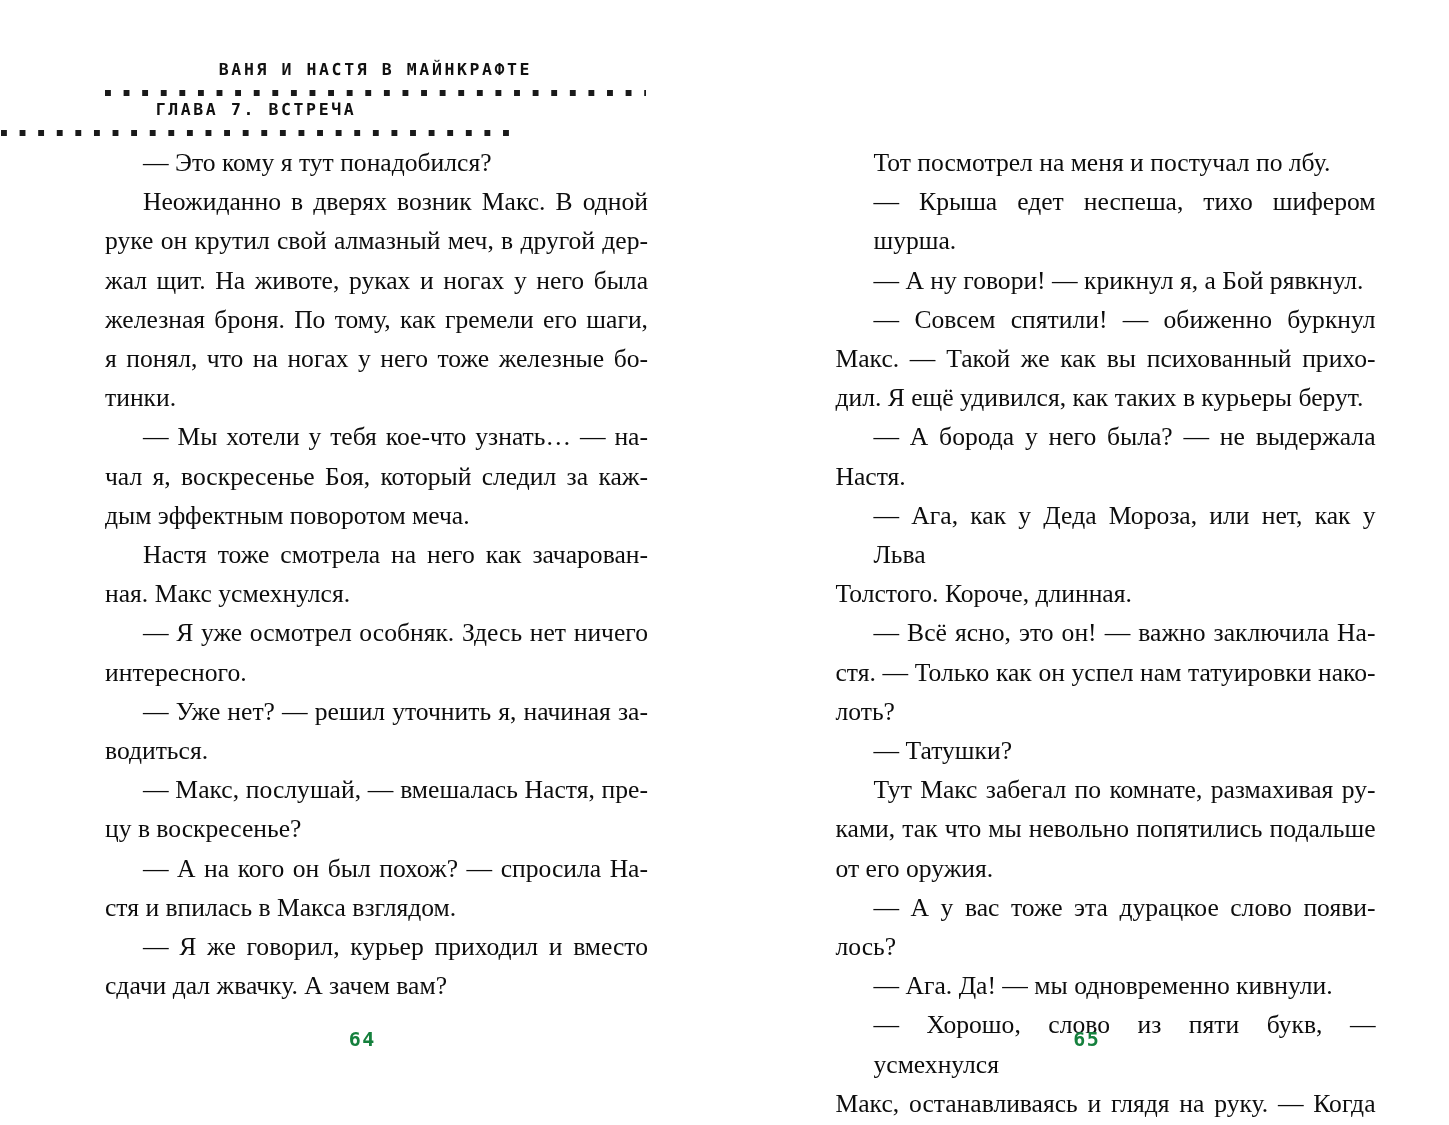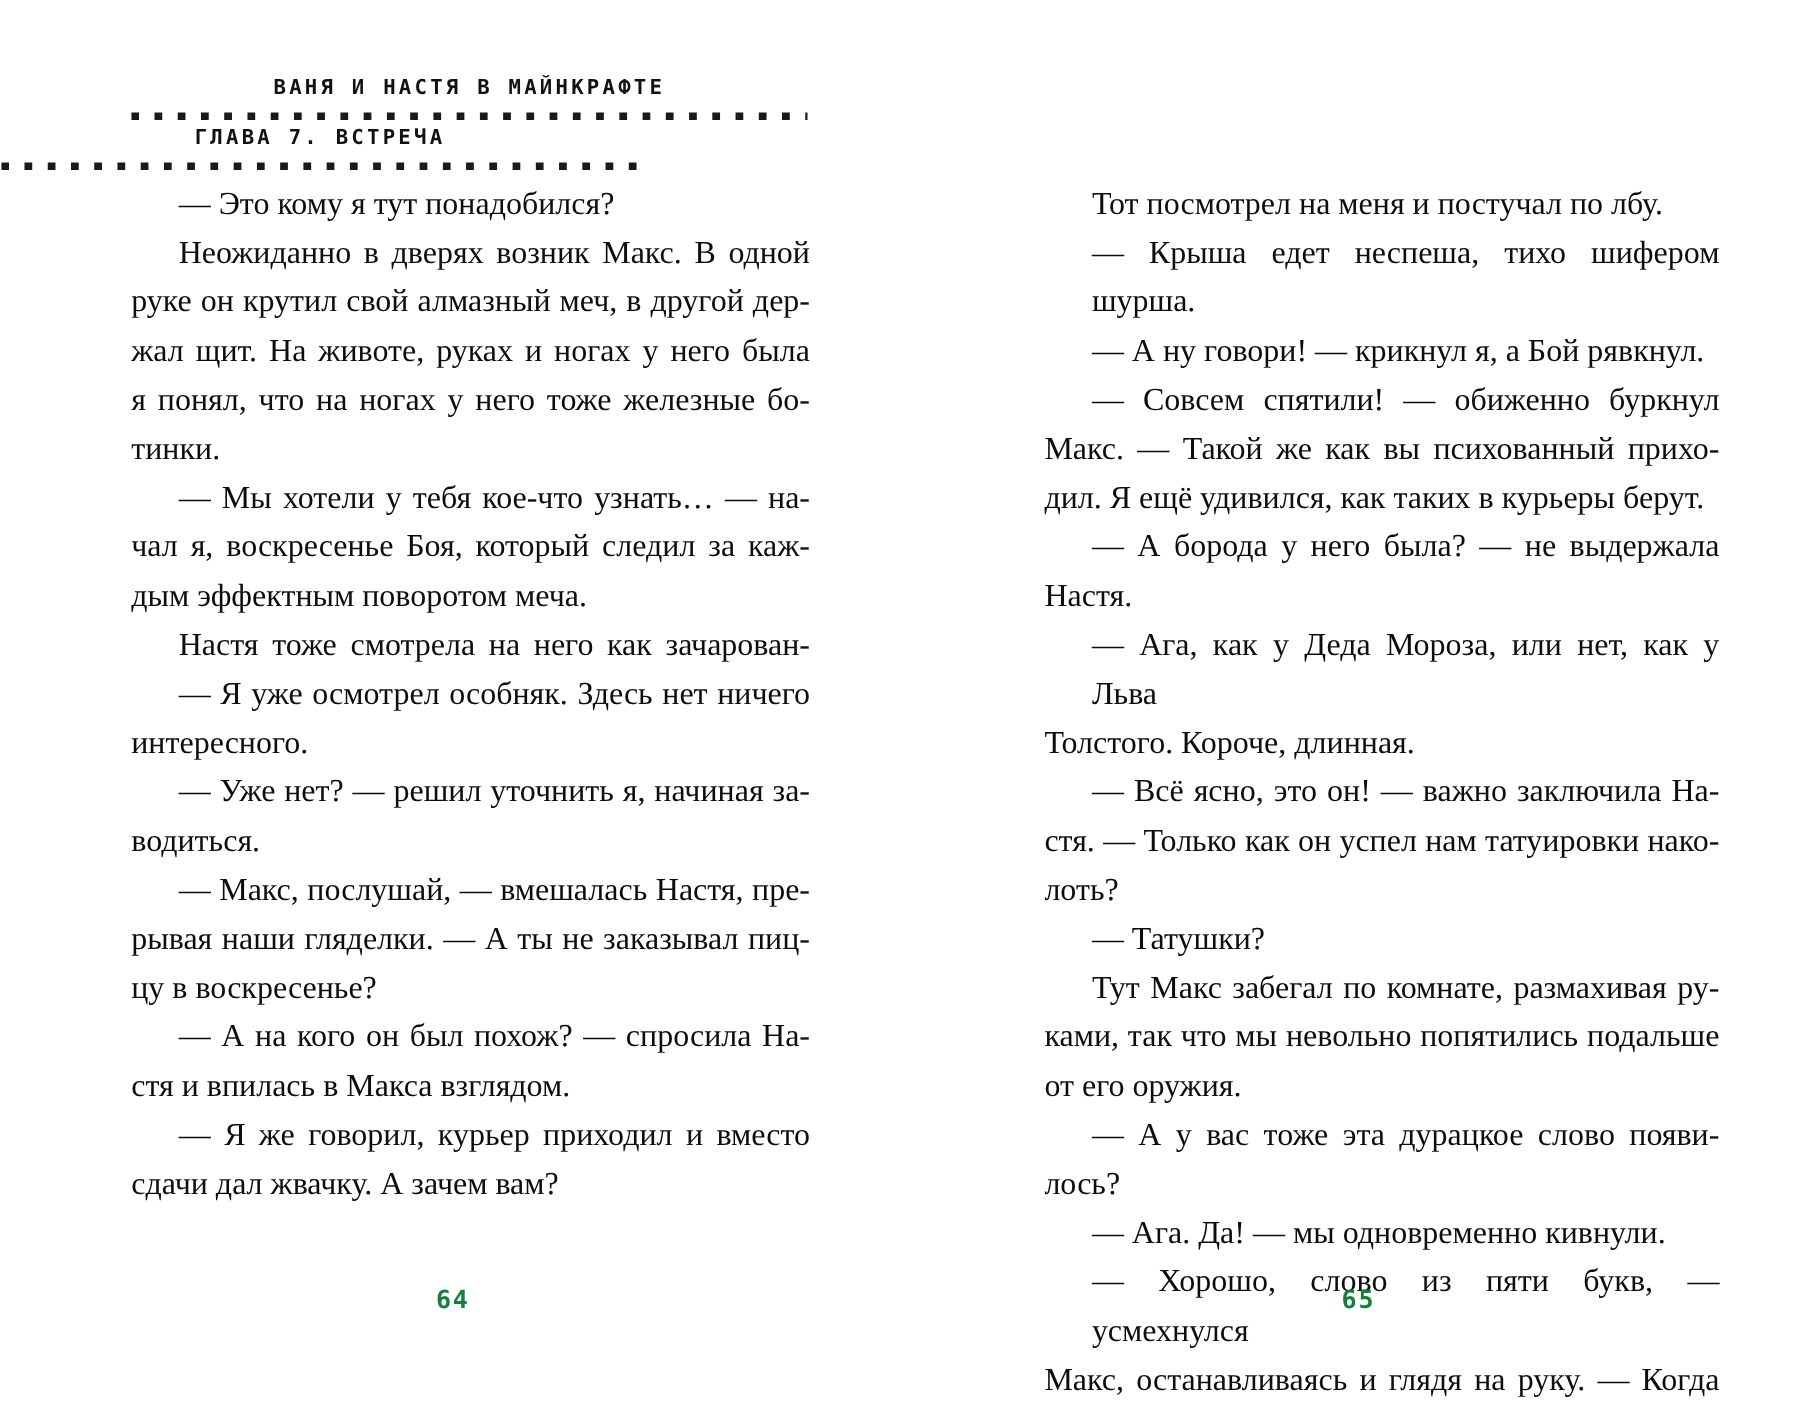--- a/index.html
+++ b/index.html
@@ -129,42 +129,43 @@
     </div>
 
     <div class="column">
         <p class="para">
           <span class="line last indent">— Это кому я тут понадобился?</span>
         </p>
         <p class="para">
           <span class="line indent">Неожиданно в дверях возник Макс. В одной</span>
           <span class="line">руке он крутил свой алмазный меч, в другой дер-</span>
           <span class="line">жал щит. На животе, руках и ногах у него была</span>
+          <span class="line">железная броня. По тому, как гремели его шаги,</span>
           <span class="line">я понял, что на ногах у него тоже железные бо-</span>
           <span class="line last">тинки.</span>
         </p>
         <p class="para">
           <span class="line indent">— Мы хотели у тебя кое-что узнать… — на-</span>
           <span class="line">чал я, воскресенье Боя, который следил за каж-</span>
           <span class="line last">дым эффектным поворотом меча.</span>
         </p>
         <p class="para">
           <span class="line indent">Настя тоже смотрела на него как зачарован-</span>
+          <span class="line last">ная. Макс усмехнулся.</span>
         </p>
         <p class="para">
           <span class="line indent">— Я уже осмотрел особняк. Здесь нет ничего</span>
           <span class="line last">интересного.</span>
         </p>
         <p class="para">
           <span class="line indent">— Уже нет? — решил уточнить я, начиная за-</span>
           <span class="line last">водиться.</span>
         </p>
         <p class="para">
           <span class="line indent">— Макс, послушай, — вмешалась Настя, пре-</span>
-          <span class="line">рывая наши гляделки. — А ты не заказывал пиц-</span>
           <span class="line last">цу в воскресенье?</span>
         </p>
         <p class="para">
           <span class="line indent">— А на кого он был похож? — спросила На-</span>
           <span class="line last">стя и впилась в Макса взглядом.</span>
         </p>
         <p class="para">
           <span class="line indent">— Я же говорил, курьер приходил и вместо</span>
           <span class="line last">сдачи дал жвачку. А зачем вам?</span>
         </p>

